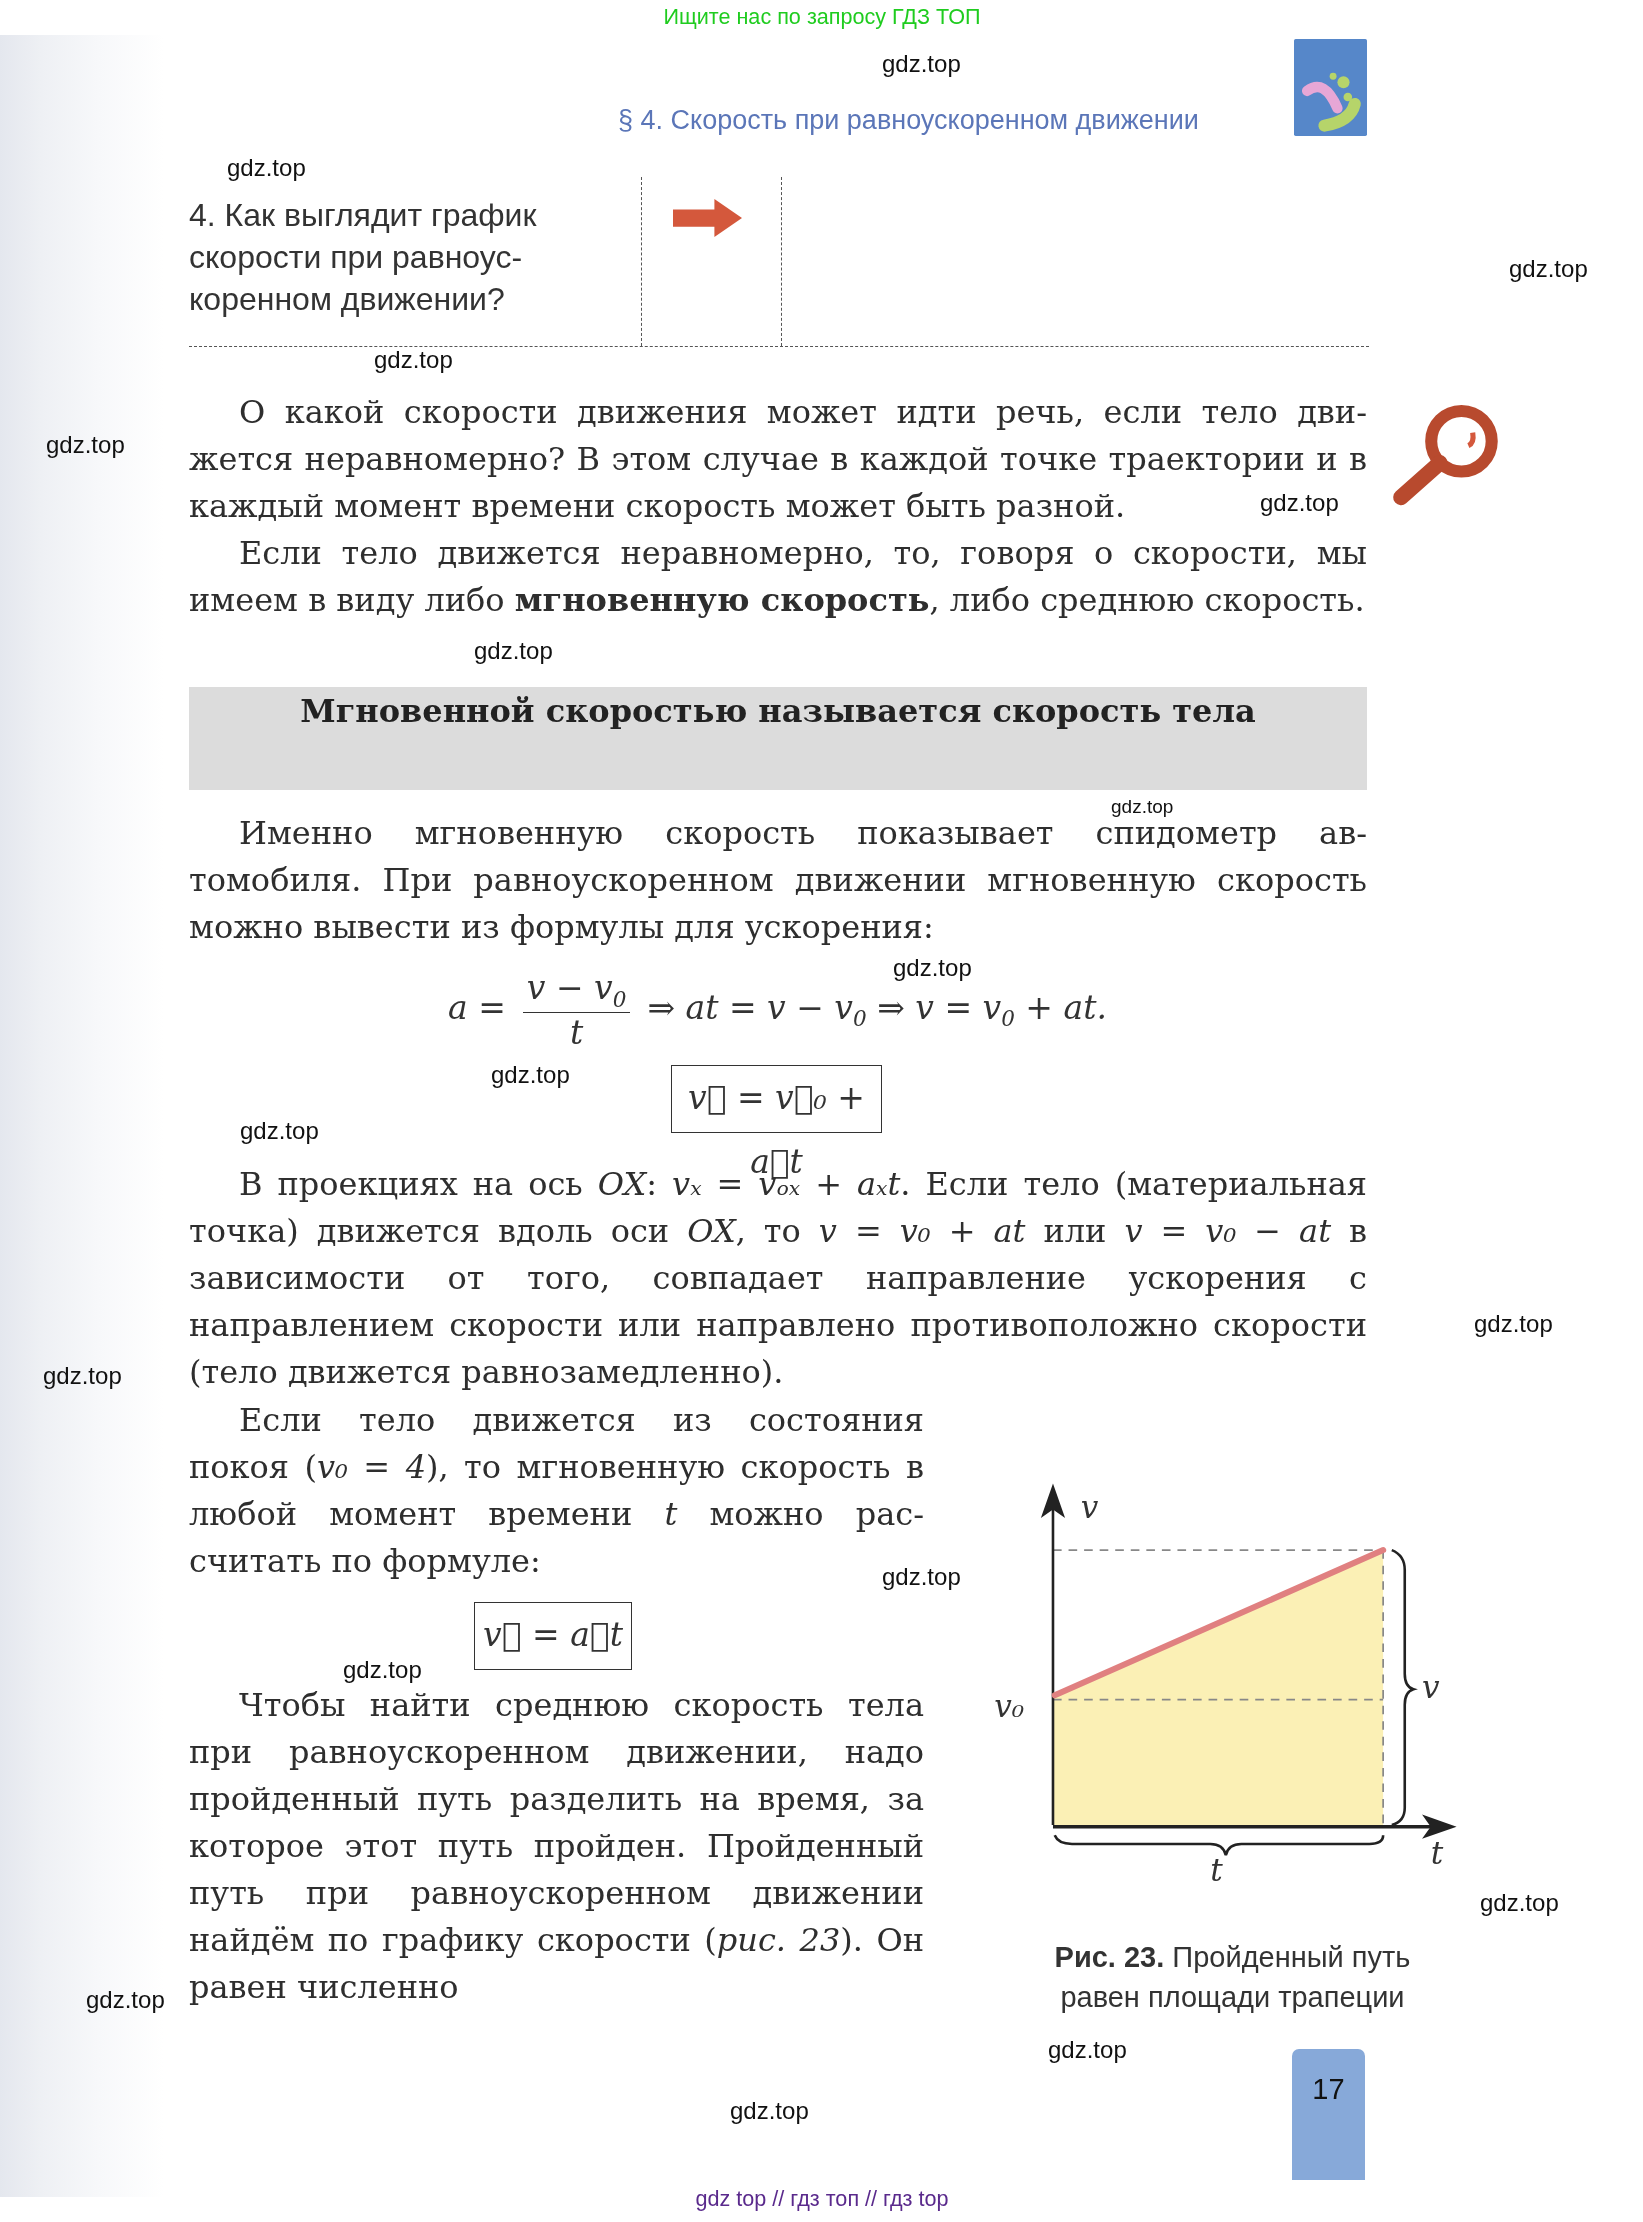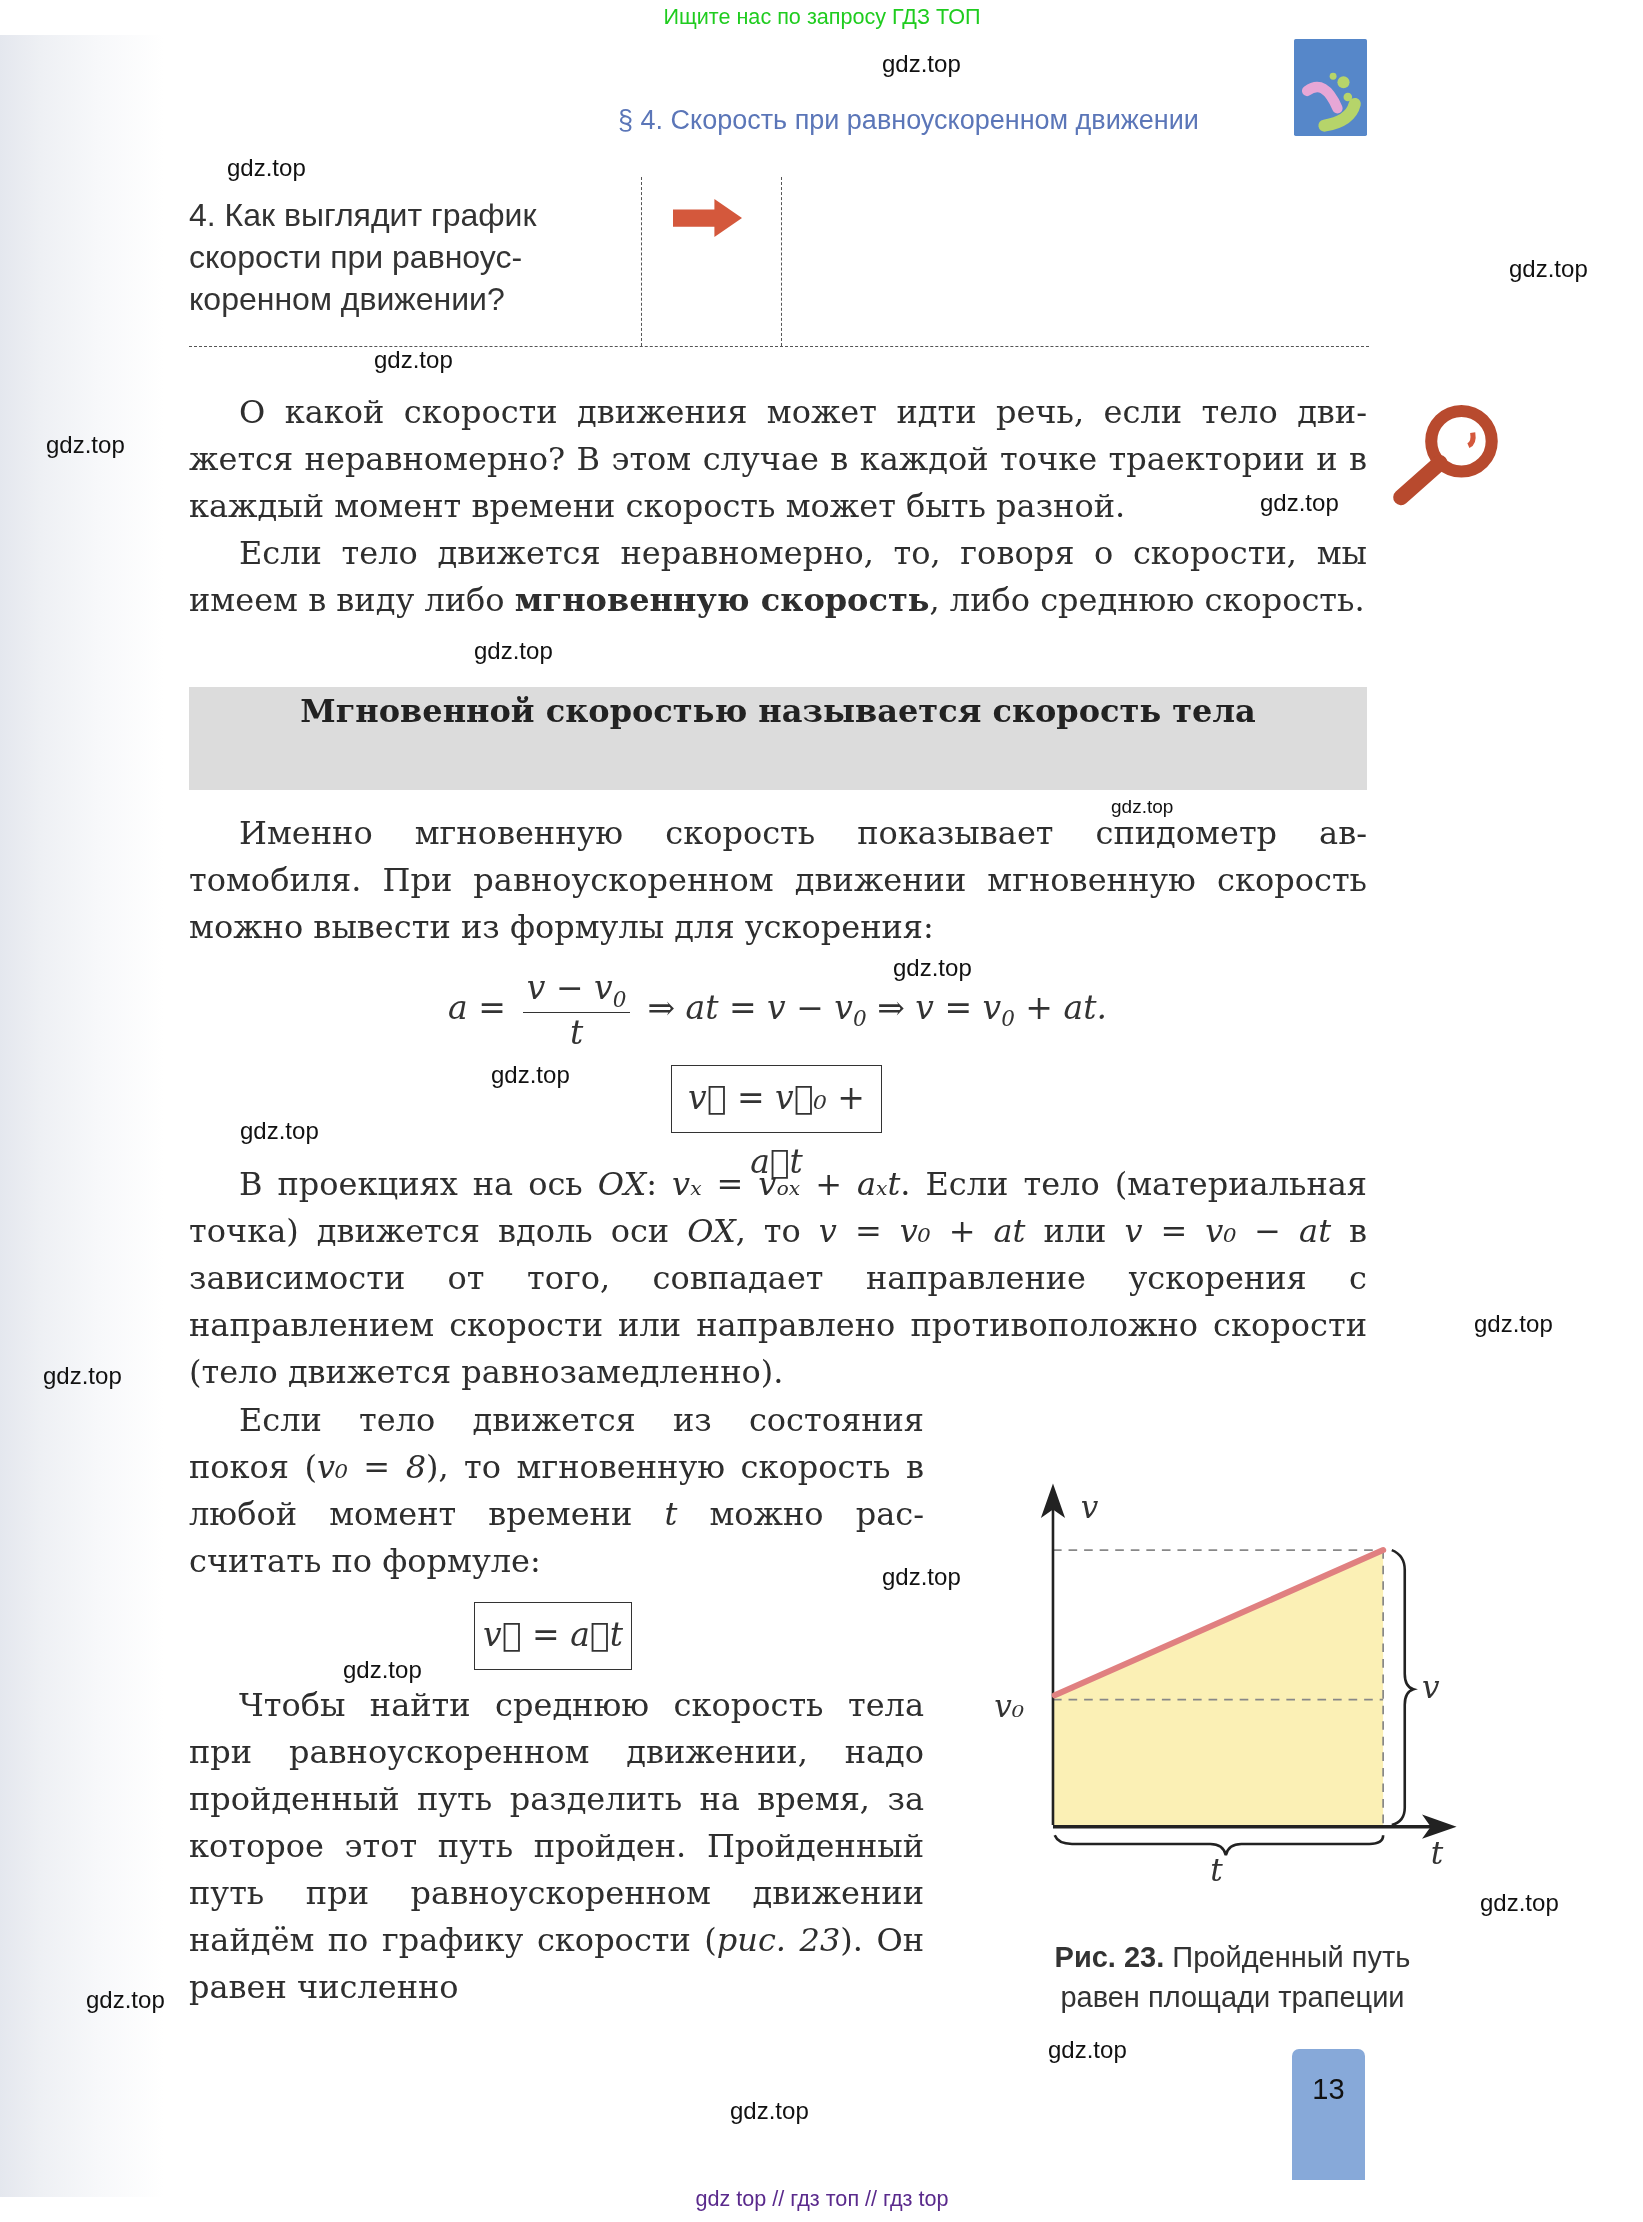--- a/index.html
+++ b/index.html
@@ -112,21 +112,21 @@
   </span>
   <span>⇒ at = v − v</span><sub>0</sub>
   <span>⇒ v = v</span><sub>0</sub>
   <span>+ at.</span>
 </div>
 
 <div class="box" style="left:671px;top:1065px;width:209px;height:66px;line-height:64px;">v⃗ = v⃗₀ + a⃗t</div>
 
 <div class="para" style="top:1161px;"><span class="ind"></span><span>В проекциях на ось </span><i>OX</i>: <i>vₓ = vₒₓ + aₓt</i><span>. Если тело (мате­риальная точка) движется вдоль оси </span><i>OX</i><span>, то </span><i>v = v₀ + at</i><span> или </span><i>v = v₀ − at</i><span> в зависимости от того, совпадает направление уско­рения с направлением скорости или направлено противопо­ложно скорости (тело движется равнозамедленно).</span></div>
 
-<div class="para narrow" style="top:1397px;"><span class="ind"></span><span>Если тело движется из состояния покоя (</span><i>v₀ = 8</i><span>), то мгновенную скорость в любой момент времени </span><i>t</i><span> можно рас­считать по формуле:</span></div>
+<div class="para narrow" style="top:1397px;"><span class="ind"></span><span>Если тело движется из состояния покоя (</span><i>v₀ = 4</i><span>), то мгновенную скорость в любой момент времени </span><i>t</i><span> можно рас­считать по формуле:</span></div>
 
 <div class="box" style="left:474px;top:1602px;width:156px;height:66px;line-height:64px;">v⃗ = a⃗t</div>
 
 <div class="para narrow" style="top:1682px;"><span class="ind"></span><span>Чтобы найти среднюю скорость тела при равноускоренном движении, надо пройденный путь разделить на время, за которое этот путь пройден. Пройденный путь при равноускорен­ном движении найдём по графику скорости (</span><i>рис. 23</i><span>). Он равен численно</span></div>
 
 <svg class="abs" style="left:951px;top:1453px;" width="605" height="450" viewBox="0 0 700 520">
   <polygon points="118,280 500,112 500,430 118,430" fill="#fbf0b5"></polygon>
   <line x1="118" y1="112" x2="500" y2="112" stroke="#888" stroke-width="2" stroke-dasharray="10,8"></line>
   <line x1="118" y1="285" x2="500" y2="285" stroke="#888" stroke-width="2" stroke-dasharray="10,8"></line>
   <line x1="500" y1="112" x2="500" y2="430" stroke="#888" stroke-width="2" stroke-dasharray="10,8"></line>
@@ -139,16 +139,16 @@
   <path d="M120 442 Q124 452 140 452 H300 Q315 452 318 465 Q321 452 336 452 H484 Q500 452 500 442" fill="none" stroke="#222" stroke-width="3"></path>
   <text x="150" y="75" font-family="DejaVu Serif, serif" font-style="italic" font-size="36" fill="#333">v</text>
   <text x="50" y="305" font-family="DejaVu Serif, serif" font-style="italic" font-size="36" fill="#333">v₀</text>
   <text x="545" y="283" font-family="DejaVu Serif, serif" font-style="italic" font-size="36" fill="#333">v</text>
   <text x="555" y="475" font-family="DejaVu Serif, serif" font-style="italic" font-size="36" fill="#333">t</text>
   <text x="300" y="495" font-family="DejaVu Serif, serif" font-style="italic" font-size="36" fill="#333">t</text>
 </svg>
 
 <div class="caption"><b>Рис. 23.</b><span> Пройденный путь равен площади трапеции</span></div>
 
-<div class="page-tab">13</div>
+<div class="page-tab">17</div>
 
 <div class="footer">gdz top  //  гдз топ  //  гдз top</div>
 
 
 </body></html>

